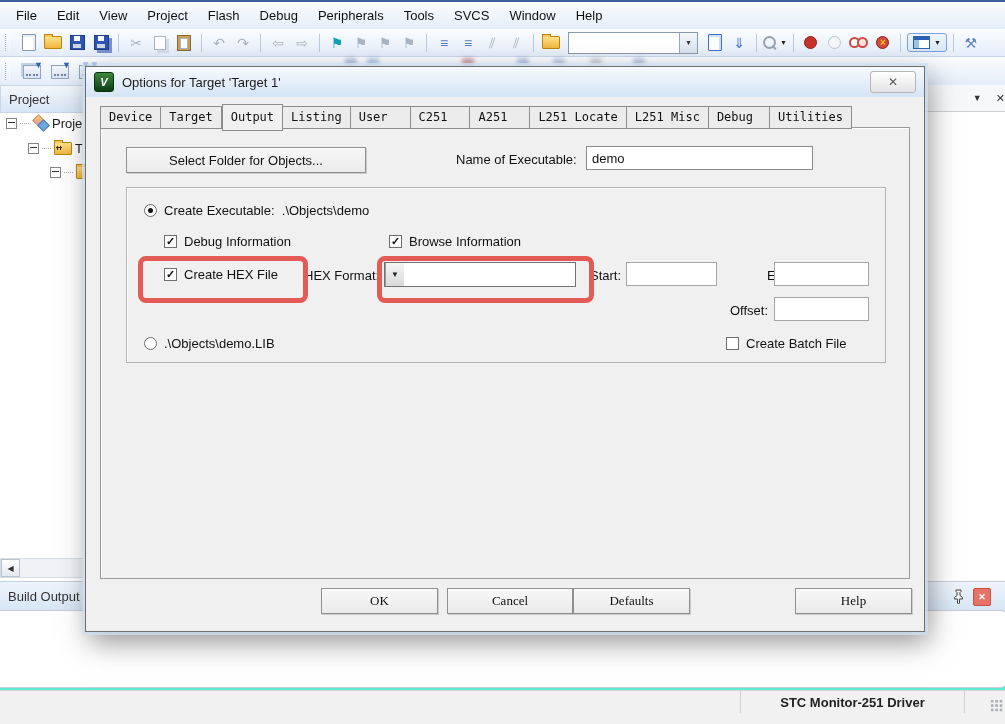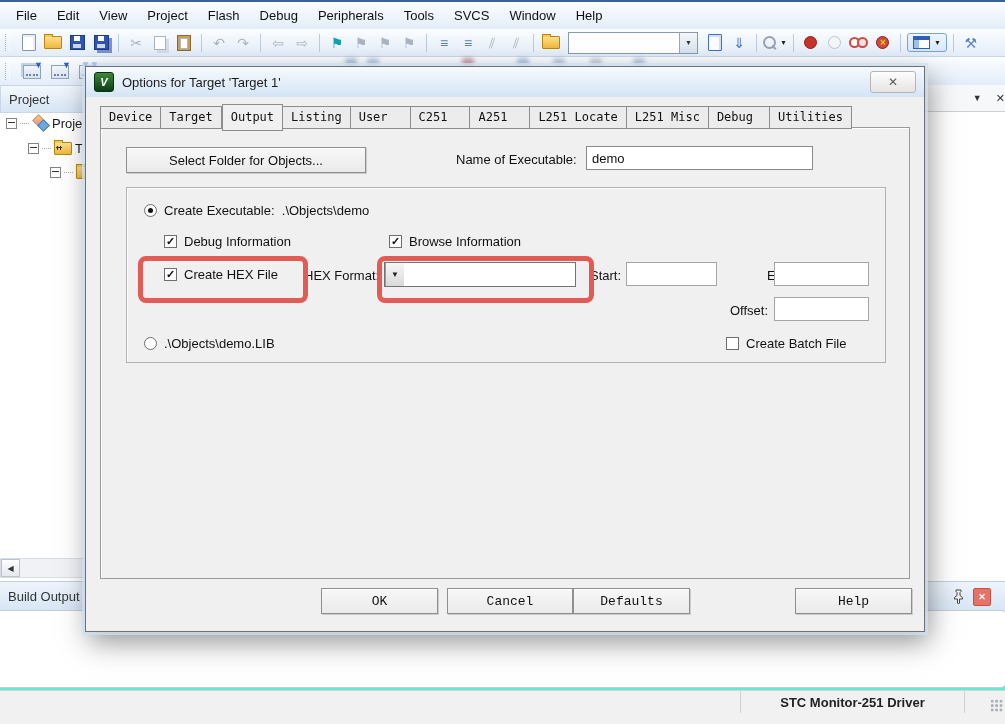--- a/index.html
+++ b/index.html
@@ -88,21 +88,21 @@
   
   .dialog{position:absolute;left:85px;top:66px;width:838px;height:564px;background:#f0f0f0;
           border:1px solid #6f6f6f;box-shadow:0 0 0 3px rgba(205,224,243,.75), 4px 10px 26px rgba(40,40,40,.5);z-index:10;}
   .dlg-title{position:absolute;left:0;top:0;right:0;height:30px;background:linear-gradient(#f5fafe,#e4eefa 55%,#d3e4f5);
              display:flex;align-items:center;padding:0 8px;}
   .dlg-icon{width:18px;height:18px;border-radius:3px;background:linear-gradient(#3c8a3c,#0c3d14);color:#fff;
             display:flex;align-items:center;justify-content:center;font-weight:bold;font-size:11px;font-style:italic;border:1px solid #08300e;flex:none;}
   .dlg-title-text{margin-left:8px;color:#1c1c1c;}
   .dlg-close{margin-left:auto;width:44px;height:20px;background:linear-gradient(#fefefe,#e4e4e4);border:1px solid #b5b5b5;border-radius:3px;
              display:flex;align-items:center;justify-content:center;color:#5a5a5a;font-size:12px;}
-  .mono{font-family:Liberation Mono, monospace;}
+  .mono{font-family:Liberation Serif, serif;}
   .tabs{position:absolute;left:14px;top:37px;display:flex;align-items:flex-end;z-index:3;}
   .tab{height:23px;box-sizing:border-box;padding:3px 8px 0;border:1px solid #8c8c8c;border-left:none;background:#ececec;
        font-family:"DejaVu Sans Mono","Liberation Mono",monospace;font-size:12px;color:#111;white-space:pre;}
   .tab:first-child{border-left:1px solid #8c8c8c;}
   .tab.active{height:27px;margin-bottom:-2px;background:#f0f0f0;border-left:1px solid #8c8c8c;padding-top:5px;position:relative;z-index:4;}
   .frame{position:absolute;left:14px;top:60px;width:808px;height:450px;border:1px solid #9b9b9b;background:#f0f0f0;box-shadow:inset 1px 1px 0 #fdfdfd;}
   .lbl{position:absolute;white-space:pre;color:#111;}
   .btn{position:absolute;height:26px;box-sizing:border-box;background:linear-gradient(#f8f8f8,#eaeaea);border:1px solid #8f8f8f;
        box-shadow:inset 0 1px 0 #fff,1px 1px 0 rgba(0,0,0,.15);display:flex;align-items:center;justify-content:center;color:#111;}
   .txt{position:absolute;box-sizing:border-box;height:24px;background:#fff;border:1px solid #8a8a8a;

